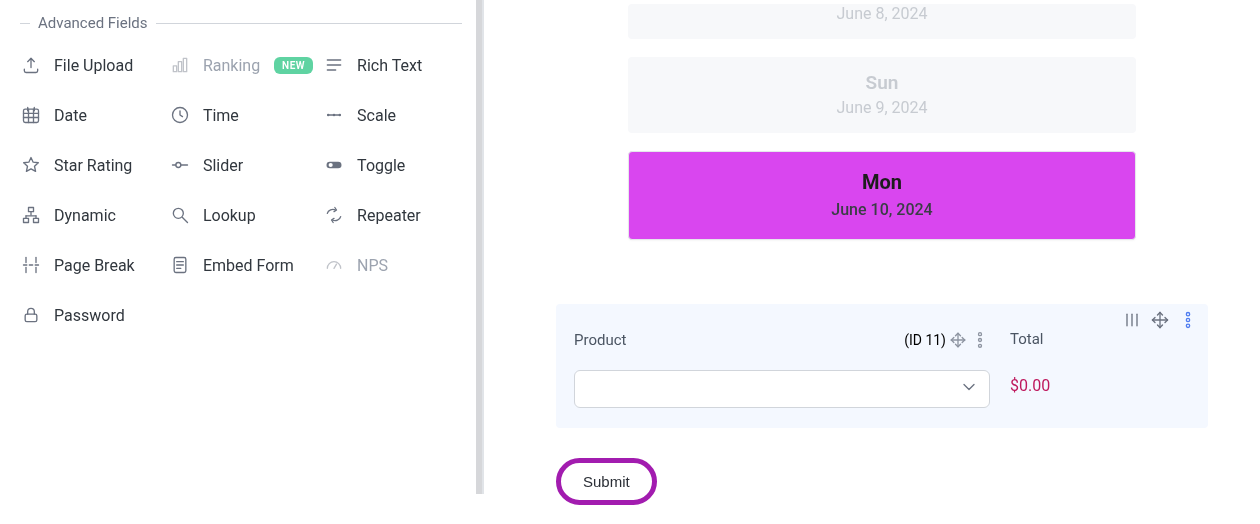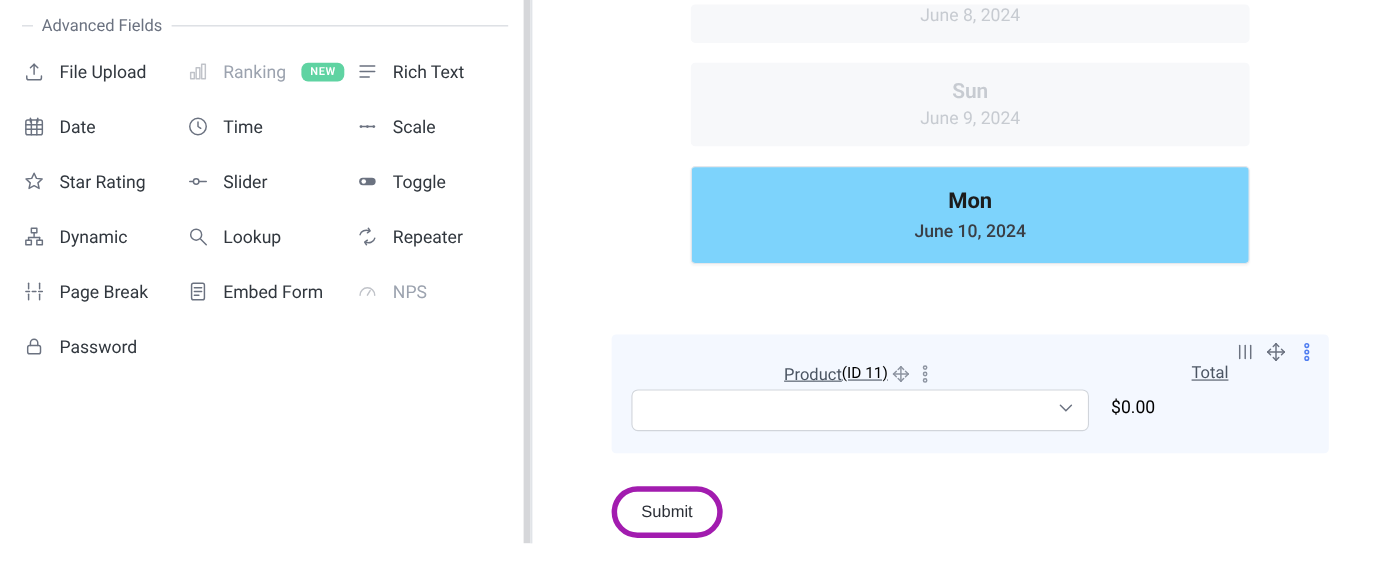--- a/index.html
+++ b/index.html
@@ -91,21 +91,21 @@
   .day-card.faded {
     background: #f7f8fa;
     color: #c7cbd1;
     margin-top: 0;
   }
   .day-card.faded .day-name { font-size: 19px; font-weight: 600; }
   .day-card.faded .day-date { font-size: 16px; margin-top: 4px; }
   .day-card.first { padding-top: 0; text-align: center; }
   .day-card.sun { margin-top: 18px; }
   .day-card.active {
-    background: #7dd3fc;
+    background: #d946ef;
     border: 1px solid #e5e7eb;
     box-shadow: 0 1px 2px rgba(0,0,0,0.04);
     margin-top: 18px;
     padding: 18px 0 20px;
   }
   .day-card.active .day-name {
     color: #1c1c1c; font-size: 20px; font-weight: 700;
   }
   .day-card.active .day-date {
     color: #3a3e45; font-size: 16px; font-weight: 500; margin-top: 6px;
@@ -131,25 +131,24 @@
   .product-row {
     display: flex;
     gap: 20px;
     margin-top: 12px;
   }
   .product-col { flex: 1; position: relative; }
   .total-col { width: 180px; }
   .field-header {
     display: flex;
     align-items: center;
-    justify-content: center;
+    justify-content: space-between;
     font-size: 15px;
     color: #4b5563;
-    margin-bottom: 4px;
-    text-decoration: underline;
+    margin-bottom: 20px;
   }
   .field-header .right {
     display: flex; align-items: center; gap: 2px;
     color: #000000; font-size: 14px;
   }
   .field-header .right .ic { cursor:pointer; display:inline-flex; color:#8d94a1; }
   .select-box {
     background: #fff;
     border: 1px solid #d1d5db;
     border-radius: 6px;
@@ -157,21 +156,21 @@
     width: 100%;
     display: flex;
     align-items: center;
     justify-content: flex-end;
     padding: 0 10px;
     cursor: pointer;
   }
   .chevron { color: #6b7280; }
   .total-value {
     font-size: 16px;
-    color: #000000;
+    color: #be185d;
     padding-top: 8px;
   }
   .submit-btn {
     margin-top: 30px;
     display: inline-block;
     padding: 10px 22px;
     border: 5px solid #a21caf;
     border-radius: 999px;
     background: #fff;
     font-size: 15px;

